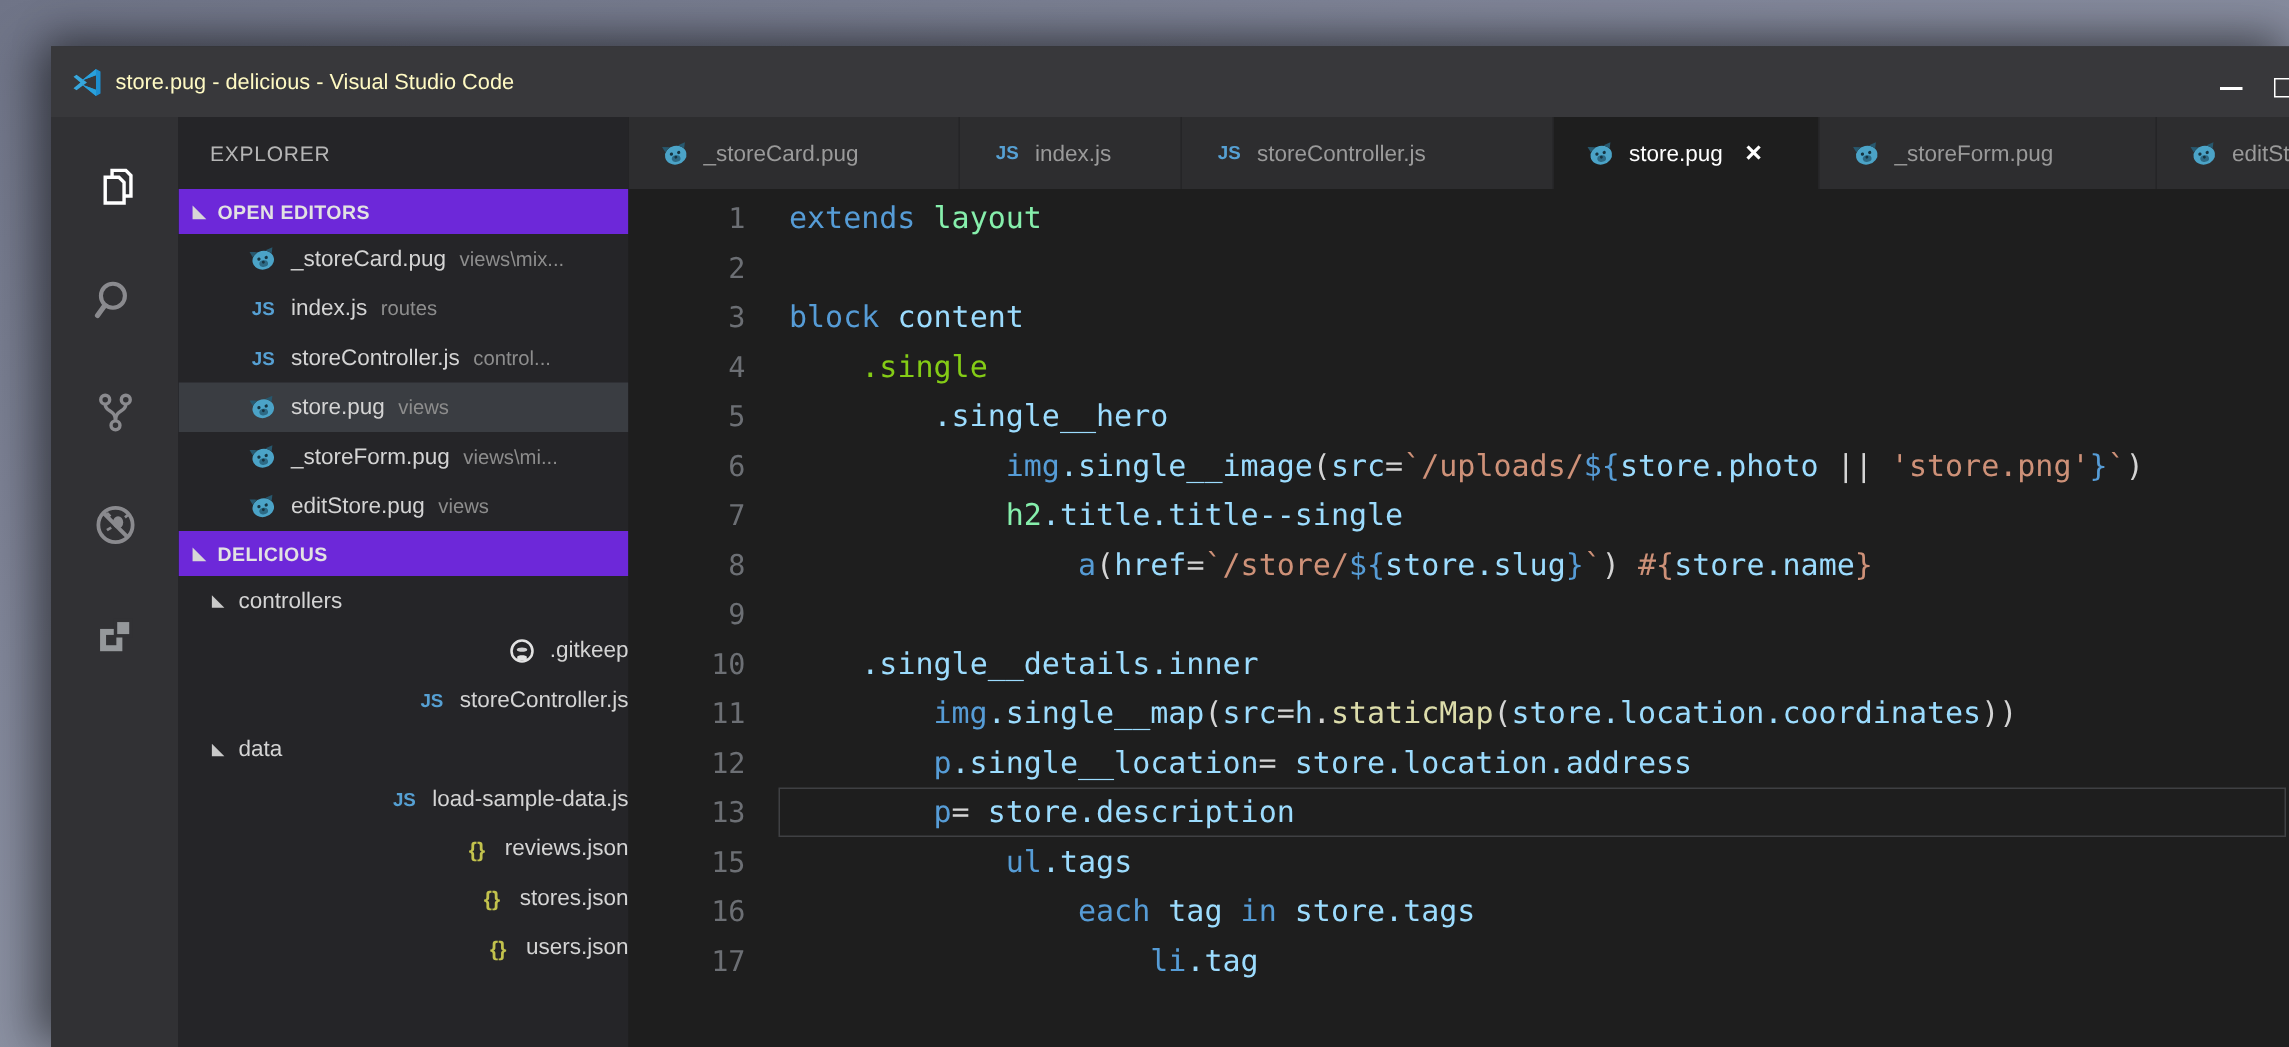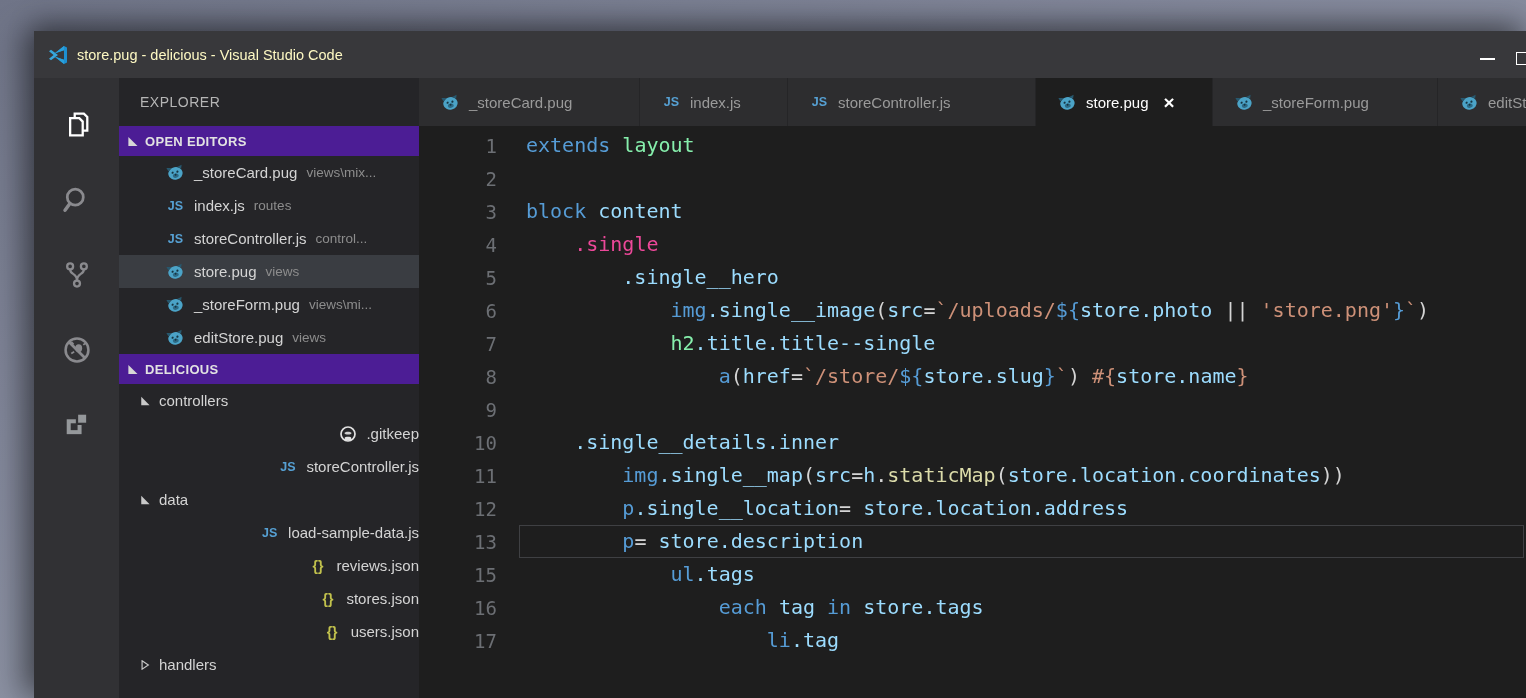--- a/index.html
+++ b/index.html
@@ -24,21 +24,21 @@
   .btn-max::after { content:""; position:absolute; left:0px; top:21px; width:11px; height:11px; border:1.5px solid #ffffff; }
   
   .main { position:absolute; left:0; top:47px; right:0; bottom:0; display:flex; }
   
   .activitybar { width:85px; background:#313134; flex:0 0 auto; padding-top:9px; }
   .act-item { height:75px; display:flex; align-items:center; justify-content:center; cursor:pointer; }
   .act-item svg { width:32px; height:32px; }
   
   .sidebar { width:300px; background:#252528; flex:0 0 auto; overflow:hidden; color:#d2d2d2; }
   .sb-title { height:48px; display:flex; align-items:center; padding-left:21px; font-size:14px; letter-spacing:.5px; color:#b6b6b6; }
-  .section-header { height:30px; background:#4c1d95; display:flex; align-items:center; padding-left:8px; font-size:13px; font-weight:bold; color:#e2e2e2; letter-spacing:.3px; cursor:pointer; }
+  .section-header { height:30px; background:#6d28d9; display:flex; align-items:center; padding-left:8px; font-size:13px; font-weight:bold; color:#e2e2e2; letter-spacing:.3px; cursor:pointer; }
   .section-header svg { margin-right:7px; }
   .row { height:33px; display:flex; align-items:center; font-size:15px; white-space:nowrap; overflow:hidden; cursor:pointer; }
   .row.selected { background:#3a3d42; }
   .row .fi { width:19px; height:19px; display:inline-flex; align-items:center; justify-content:center; margin-right:9px; flex:0 0 auto; }
   .row .lbl { color:#d4d4d4; }
   .row .pth { color:#8d8d8d; font-size:13.5px; margin-left:9px;text-align:right; }
   .oe-row { padding-left:47px; }
   .tree-row.d1 { padding-left:21px; }
   .tree-row.d2 { padding-left:41px;justify-content:flex-end; }
   .tree-row .tw { margin-right:8px; display:inline-flex; width:11px; flex:0 0 auto; }
@@ -267,28 +267,20 @@
               <span class="json-badge">{}</span>
             </span>
             <span class="lbl">stores.json</span>
           </div>
           <div class="row tree-row d2">
     <span class="fi">
               <span class="json-badge">{}</span>
             </span>
             <span class="lbl">users.json</span>
           </div>
-          <div class="row tree-row d1">
-      <span class="tw">
-              <svg width="10" height="10" viewBox="0 0 12 12">
-                <polygon points="2.5,1 10,6 2.5,11" fill="none" stroke="#c9c9c9" stroke-width="1.4"></polygon>
-              </svg>
-            </span>
-            <span class="lbl">handlers</span>
-          </div>
         </div>
     </div>
 
     <div class="editorgroup">
       <div class="tabbar" id="tabbar">
   <div class="tab" style="width:220px">
     <span class="fi">
               <svg viewBox="0 0 20 20" width="19" height="19">
     <g transform="rotate(-12 10 11)">
       <ellipse cx="10" cy="11" rx="7.6" ry="6.6" fill="#4ba3c7"></ellipse>
@@ -378,21 +370,21 @@
   <div class="line">
     <span class="ln">2</span>
     <span class="code"></span>
   </div>
   <div class="line">
     <span class="ln">3</span>
     <span class="code"><span style="color:#569cd6">block</span><span style="color:#d4d4d4"> </span><span style="color:#9cdcfe">content</span></span>
   </div>
   <div class="line">
     <span class="ln">4</span>
-    <span class="code"><span style="color:#d4d4d4">    </span><span style="color:#ec4899">.single</span></span>
+    <span class="code"><span style="color:#d4d4d4">    </span><span style="color:#84cc16">.single</span></span>
   </div>
   <div class="line">
     <span class="ln">5</span>
     <span class="code"><span style="color:#d4d4d4">        </span><span style="color:#9cdcfe">.single__hero</span></span>
   </div>
   <div class="line">
     <span class="ln">6</span>
     <span class="code"><span style="color:#d4d4d4">            </span><span style="color:#569cd6">img</span><span style="color:#9cdcfe">.single__image</span><span style="color:#d4d4d4">(</span><span style="color:#9cdcfe">src</span><span style="color:#d4d4d4">=</span><span style="color:#ce9178">`/uploads/</span><span style="color:#569cd6">${</span><span style="color:#9cdcfe">store.photo</span><span style="color:#d4d4d4"> || </span><span style="color:#ce9178">'store.png'</span><span style="color:#569cd6">}</span><span style="color:#ce9178">`</span><span style="color:#d4d4d4">)</span></span>
   </div>
   <div class="line">

